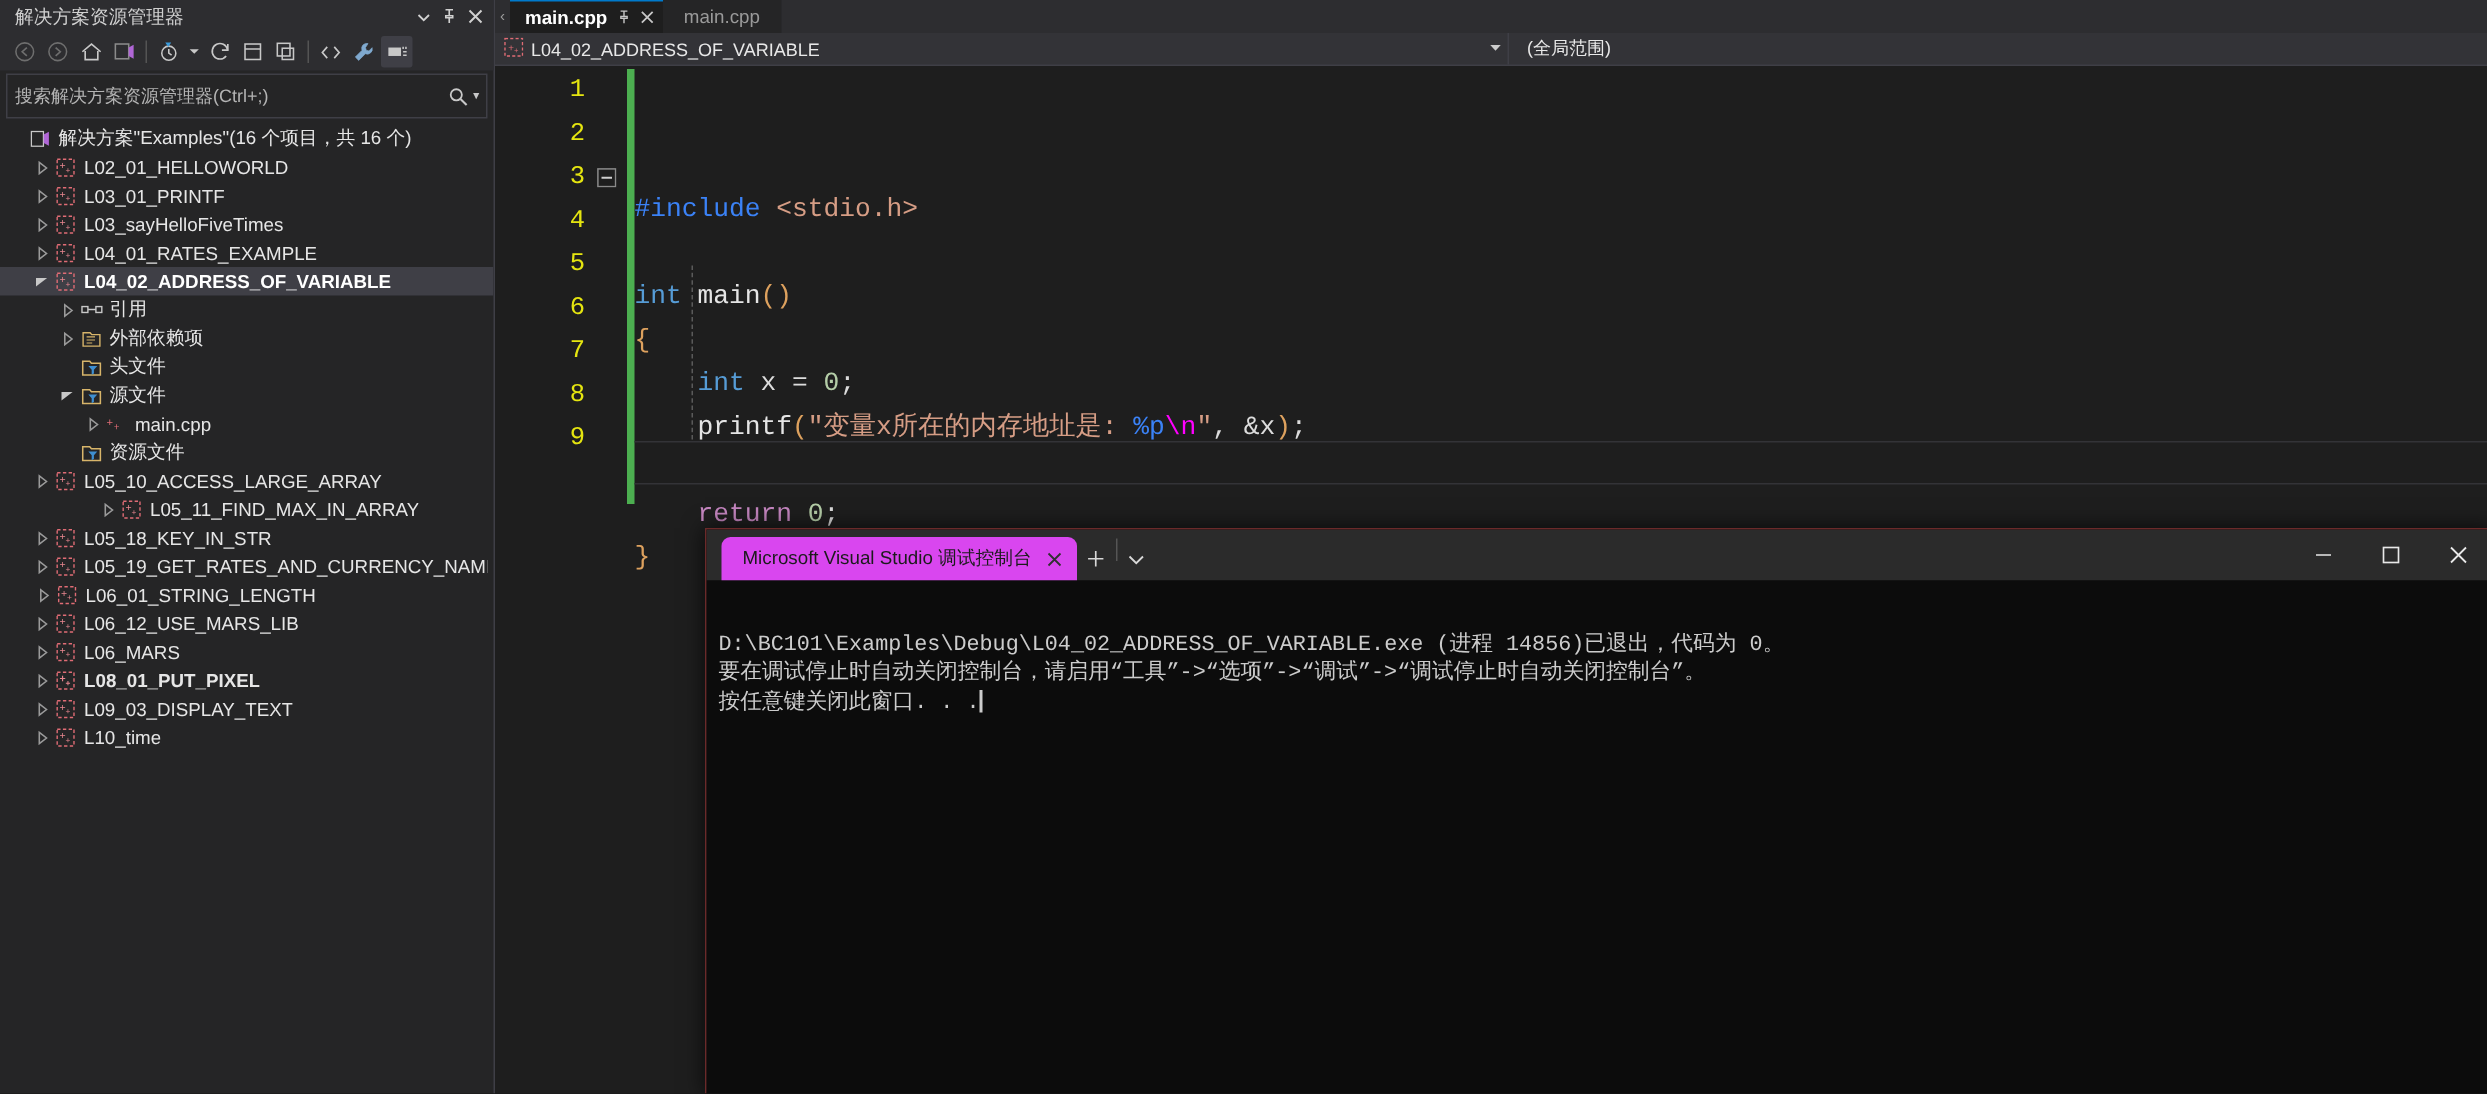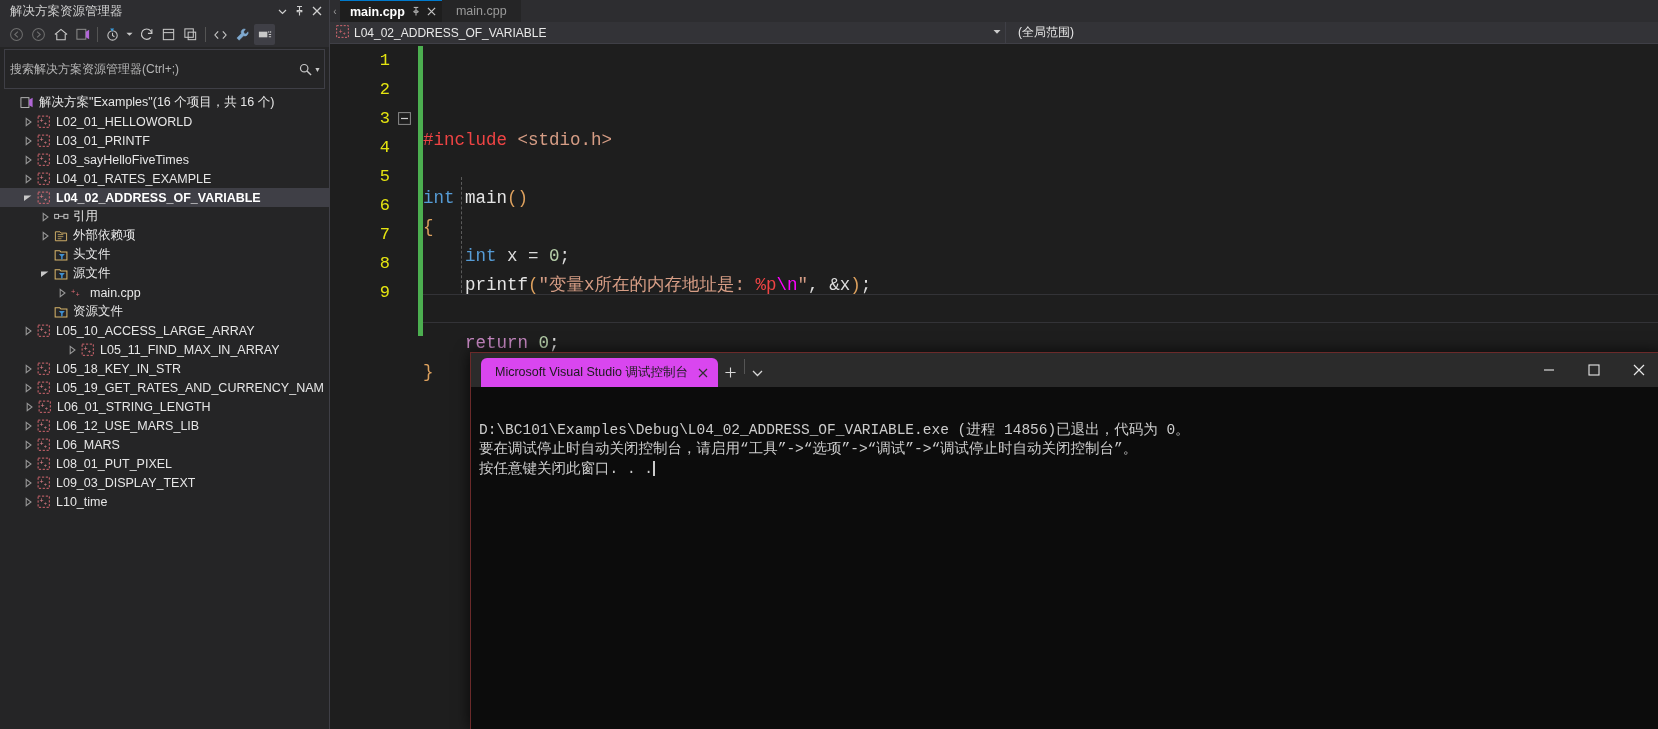--- a/index.html
+++ b/index.html
@@ -57,21 +57,21 @@
   .tb-btn {
     width: 21px; height: 21px;
     display: flex; align-items: center; justify-content: center;
     border-radius: 2px;
     cursor: default;
   }
   .tb-btn.active { background: #3f3f46; }
   .tb-sep { width: 1px; height: 15px; background: #545454; margin: 0 3px; }
 
   .se-search {
-    height: 40px;
+    height: 30px;
     margin: 2px 4px 2px 4px;
     background: #252526;
     border: 1px solid #3f3f46;
     display: flex;
     align-items: center;
     padding: 0 3px 0 5px;
   }
   .se-search input {
     flex: 1;
     background: transparent;
@@ -218,21 +218,21 @@
     padding-top: 2px;
     color: #dcdcdc;
     position: relative;
     white-space: pre;
   }
   .codetext .ln { height: 29px; line-height: 29px; }
   .kw    { color: #569cd6; }
   .fn    { color: #e5e5e5; }
   .str   { color: #d69d85; }
   .esc   { color: #ff00ff; }
-  .fmt   { color: #ef4444; }
+  .fmt   { color: #3b82f6; }
   .num   { color: #b5cea8; }
   .punct { color: #dcdcdc; }
   .brace { color: #dda15e; }
   .kw2   { color: #c586c0; }
   .indent-guide {
     position: absolute;
     width: 0;
     border-left: 1px dashed #5a5a5a;
   }
   .currentline-border {
@@ -698,21 +698,21 @@
           </span>
           <span class="ticon">
             <svg width="14" height="14" viewBox="0 0 15 15">
               <rect x="1.2" y="1.2" width="12" height="12" fill="none" stroke="#e06c75" stroke-width="1" stroke-dasharray="2.4 1.7"></rect>
               <text x="2.8" y="8.4" font-family="Liberation Sans" font-size="7.5" fill="#e8868f">+</text>
               <text x="7.2" y="11" font-family="Liberation Sans" font-size="6" fill="#e8868f">+</text>
             </svg>
           </span>
           <span class="tlabel">L06_MARS</span>
         </div>
-        <div class="tnode" style="padding-left: 21px;">
+        <div class="tnode" style="padding-left: 21px; font-weight: bold;">
           <span class="twist">
             <svg width="9" height="10" viewBox="0 0 9 10">
               <path d="M2.2 1.3 L7 5 L2.2 8.7 z" fill="none" stroke="#9a9a9a" stroke-width="1.05"></path>
             </svg>
           </span>
           <span class="ticon">
             <svg width="14" height="14" viewBox="0 0 15 15">
               <rect x="1.2" y="1.2" width="12" height="12" fill="none" stroke="#e06c75" stroke-width="1" stroke-dasharray="2.4 1.7"></rect>
               <text x="2.8" y="8.4" font-family="Liberation Sans" font-size="7.5" fill="#e8868f">+</text>
               <text x="7.2" y="11" font-family="Liberation Sans" font-size="6" fill="#e8868f">+</text>

